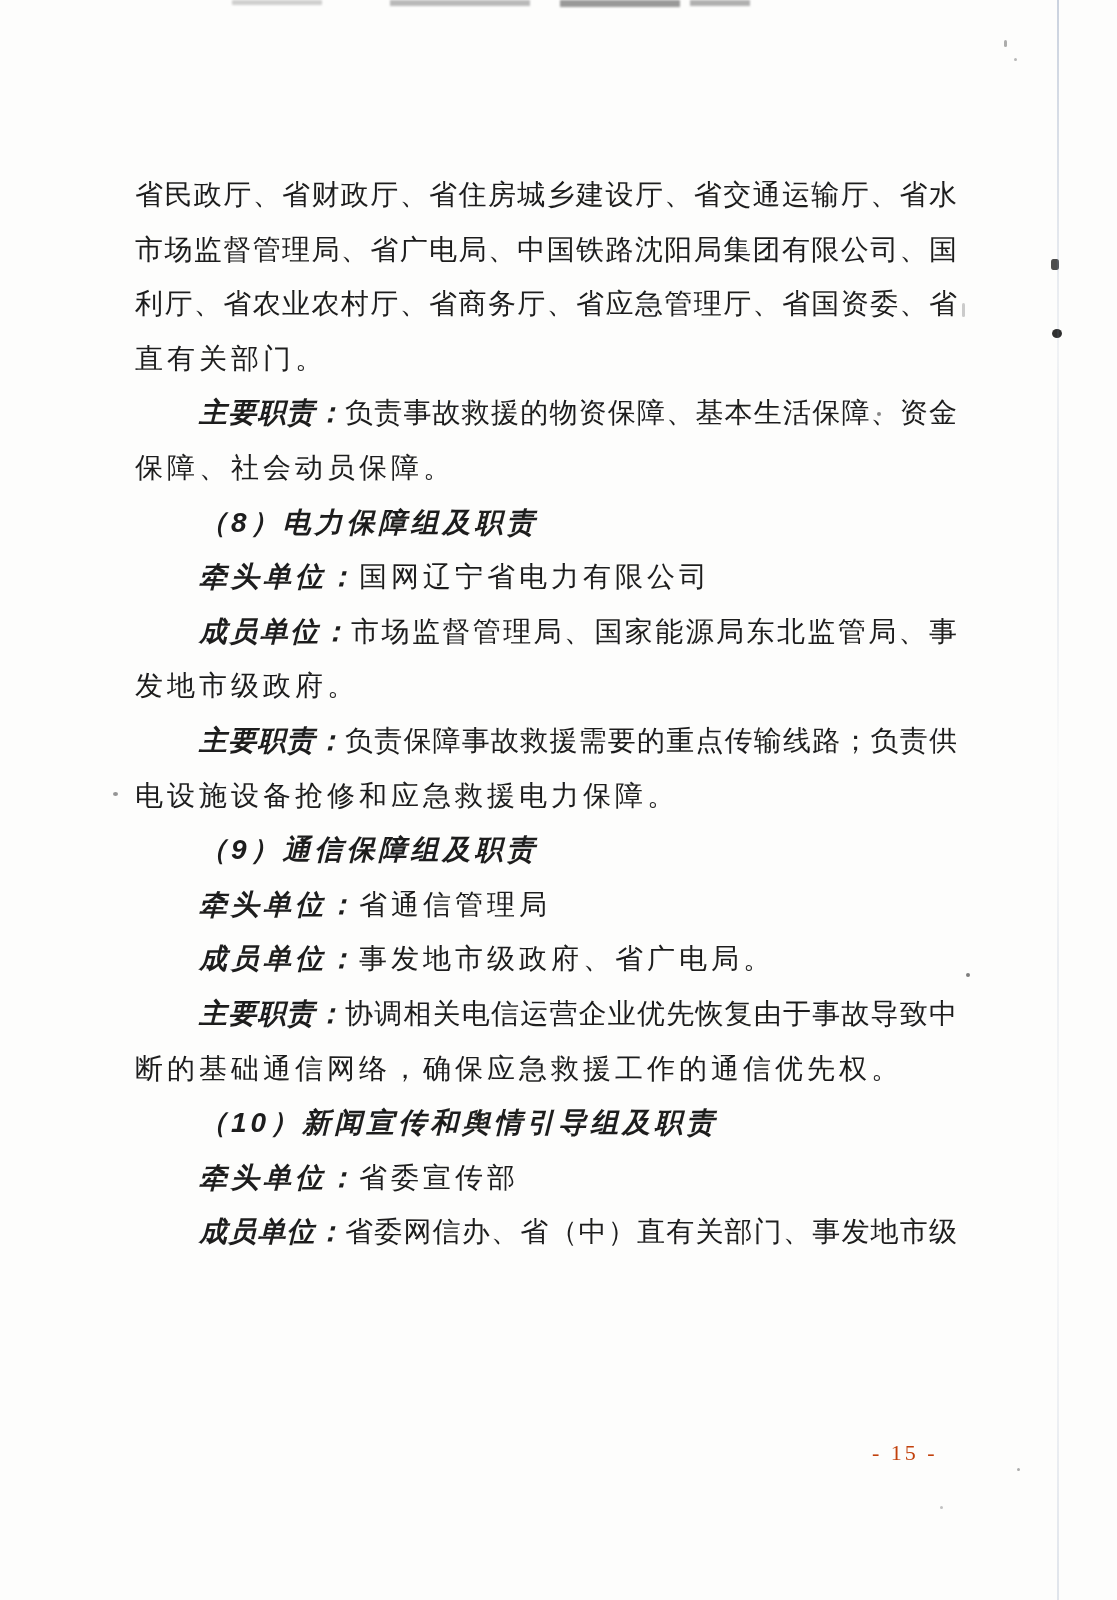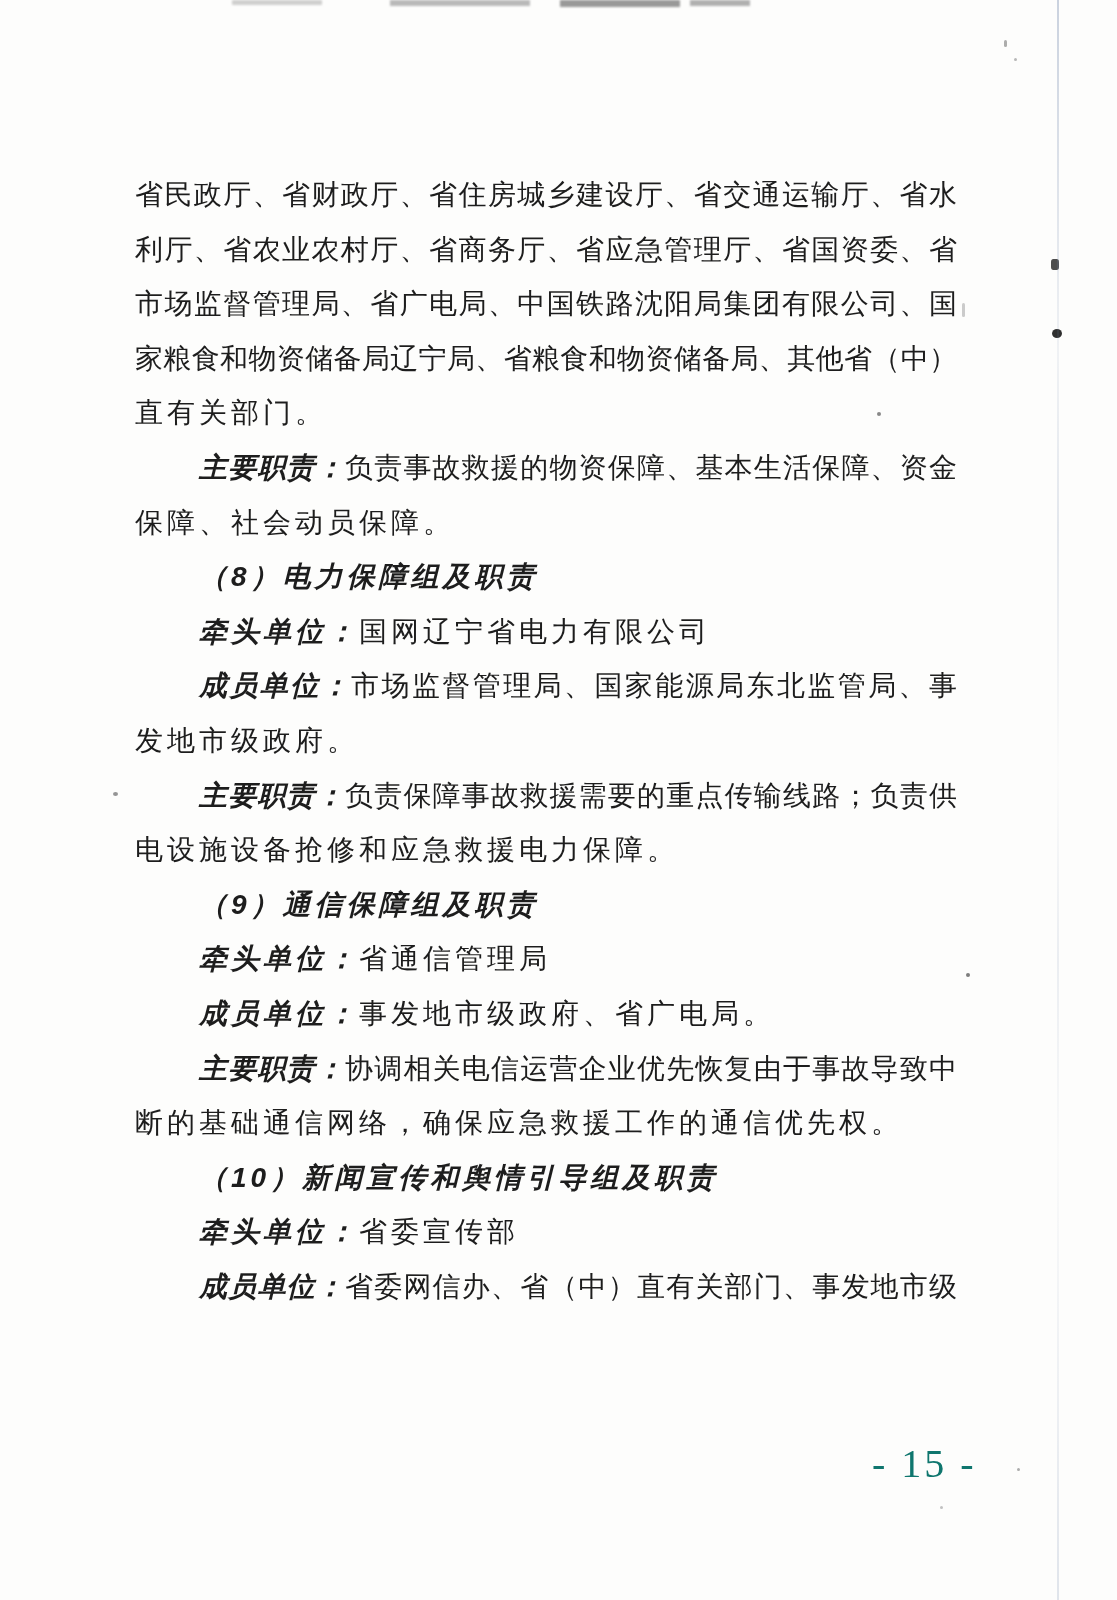--- a/index.html
+++ b/index.html
@@ -35,23 +35,23 @@
   .seg{ font-family:inherit; }
   .seg-bold{
     font-family:"Liberation Sans","DejaVu Sans",sans-serif;
     font-weight:800;
     font-style:italic;
   }
   
   .page-number{
     position:absolute;
     left:872px;top:1440px;
-    font-size:40px;
+    font-size:22px;
     letter-spacing:3px;
-    color:#0f766e;
+    color:#c2410c;
     font-family:"Liberation Serif","DejaVu Serif",serif;
   }
   
   .smudge{ position:absolute; filter:blur(1px); }
   .speck{ position:absolute; }
   .scan-vline{
     position:absolute;
     left:1057px;top:0;width:2px;height:1600px;
     background:linear-gradient(to bottom,
       rgba(120,140,175,.38) 0%,
@@ -70,23 +70,22 @@
 
 <div class="page">
   <div id="top-smudges">
       <div class="smudge" style="left: 232px; top: 0px; width: 90px; height: 5px; background: rgb(170, 170, 170); opacity: 0.55;"></div>
       <div class="smudge" style="left: 390px; top: 0px; width: 140px; height: 6px; background: rgb(141, 141, 141); opacity: 0.6;"></div>
       <div class="smudge" style="left: 560px; top: 0px; width: 120px; height: 7px; background: rgb(111, 111, 111); opacity: 0.7;"></div>
       <div class="smudge" style="left: 690px; top: 0px; width: 60px; height: 6px; background: rgb(125, 125, 125); opacity: 0.6;"></div>
     </div>
   <div id="text-block">
       <div class="line justify"><span class="seg">省民政厅、省财政厅、省住房城乡建设厅、省交通运输厅、省水</span></div>
+      <div class="line justify"><span class="seg">市场监督管理局、省广电局、中国铁路沈阳局集团有限公司、国</span></div>
       <div class="line justify"><span class="seg">利厅、省农业农村厅、省商务厅、省应急管理厅、省国资委、省</span></div>
-      <div class="line justify"><span class="seg">市场监督管理局、省广电局、中国铁路沈阳局集团有限公司、国</span></div>
-      <div class="line justify"><span class="seg">家粮食和物资储备局辽宁局、省粮食和物资储备局、其他省（中）</span></div>
       <div class="line"><span class="seg">直有关部门。</span></div>
       <div class="line justify indent"><span class="seg seg-bold">主要职责：</span><span class="seg">负责事故救援的物资保障、基本生活保障、资金</span></div>
       <div class="line"><span class="seg">保障、社会动员保障。</span></div>
       <div class="line indent"><span class="seg seg-bold">（8）电力保障组及职责</span></div>
       <div class="line indent"><span class="seg seg-bold">牵头单位：</span><span class="seg">国网辽宁省电力有限公司</span></div>
       <div class="line justify indent"><span class="seg seg-bold">成员单位：</span><span class="seg">市场监督管理局、国家能源局东北监管局、事</span></div>
       <div class="line"><span class="seg">发地市级政府。</span></div>
       <div class="line justify indent"><span class="seg seg-bold">主要职责：</span><span class="seg">负责保障事故救援需要的重点传输线路；负责供</span></div>
       <div class="line"><span class="seg">电设施设备抢修和应急救援电力保障。</span></div>
       <div class="line indent"><span class="seg seg-bold">（9）通信保障组及职责</span></div>

